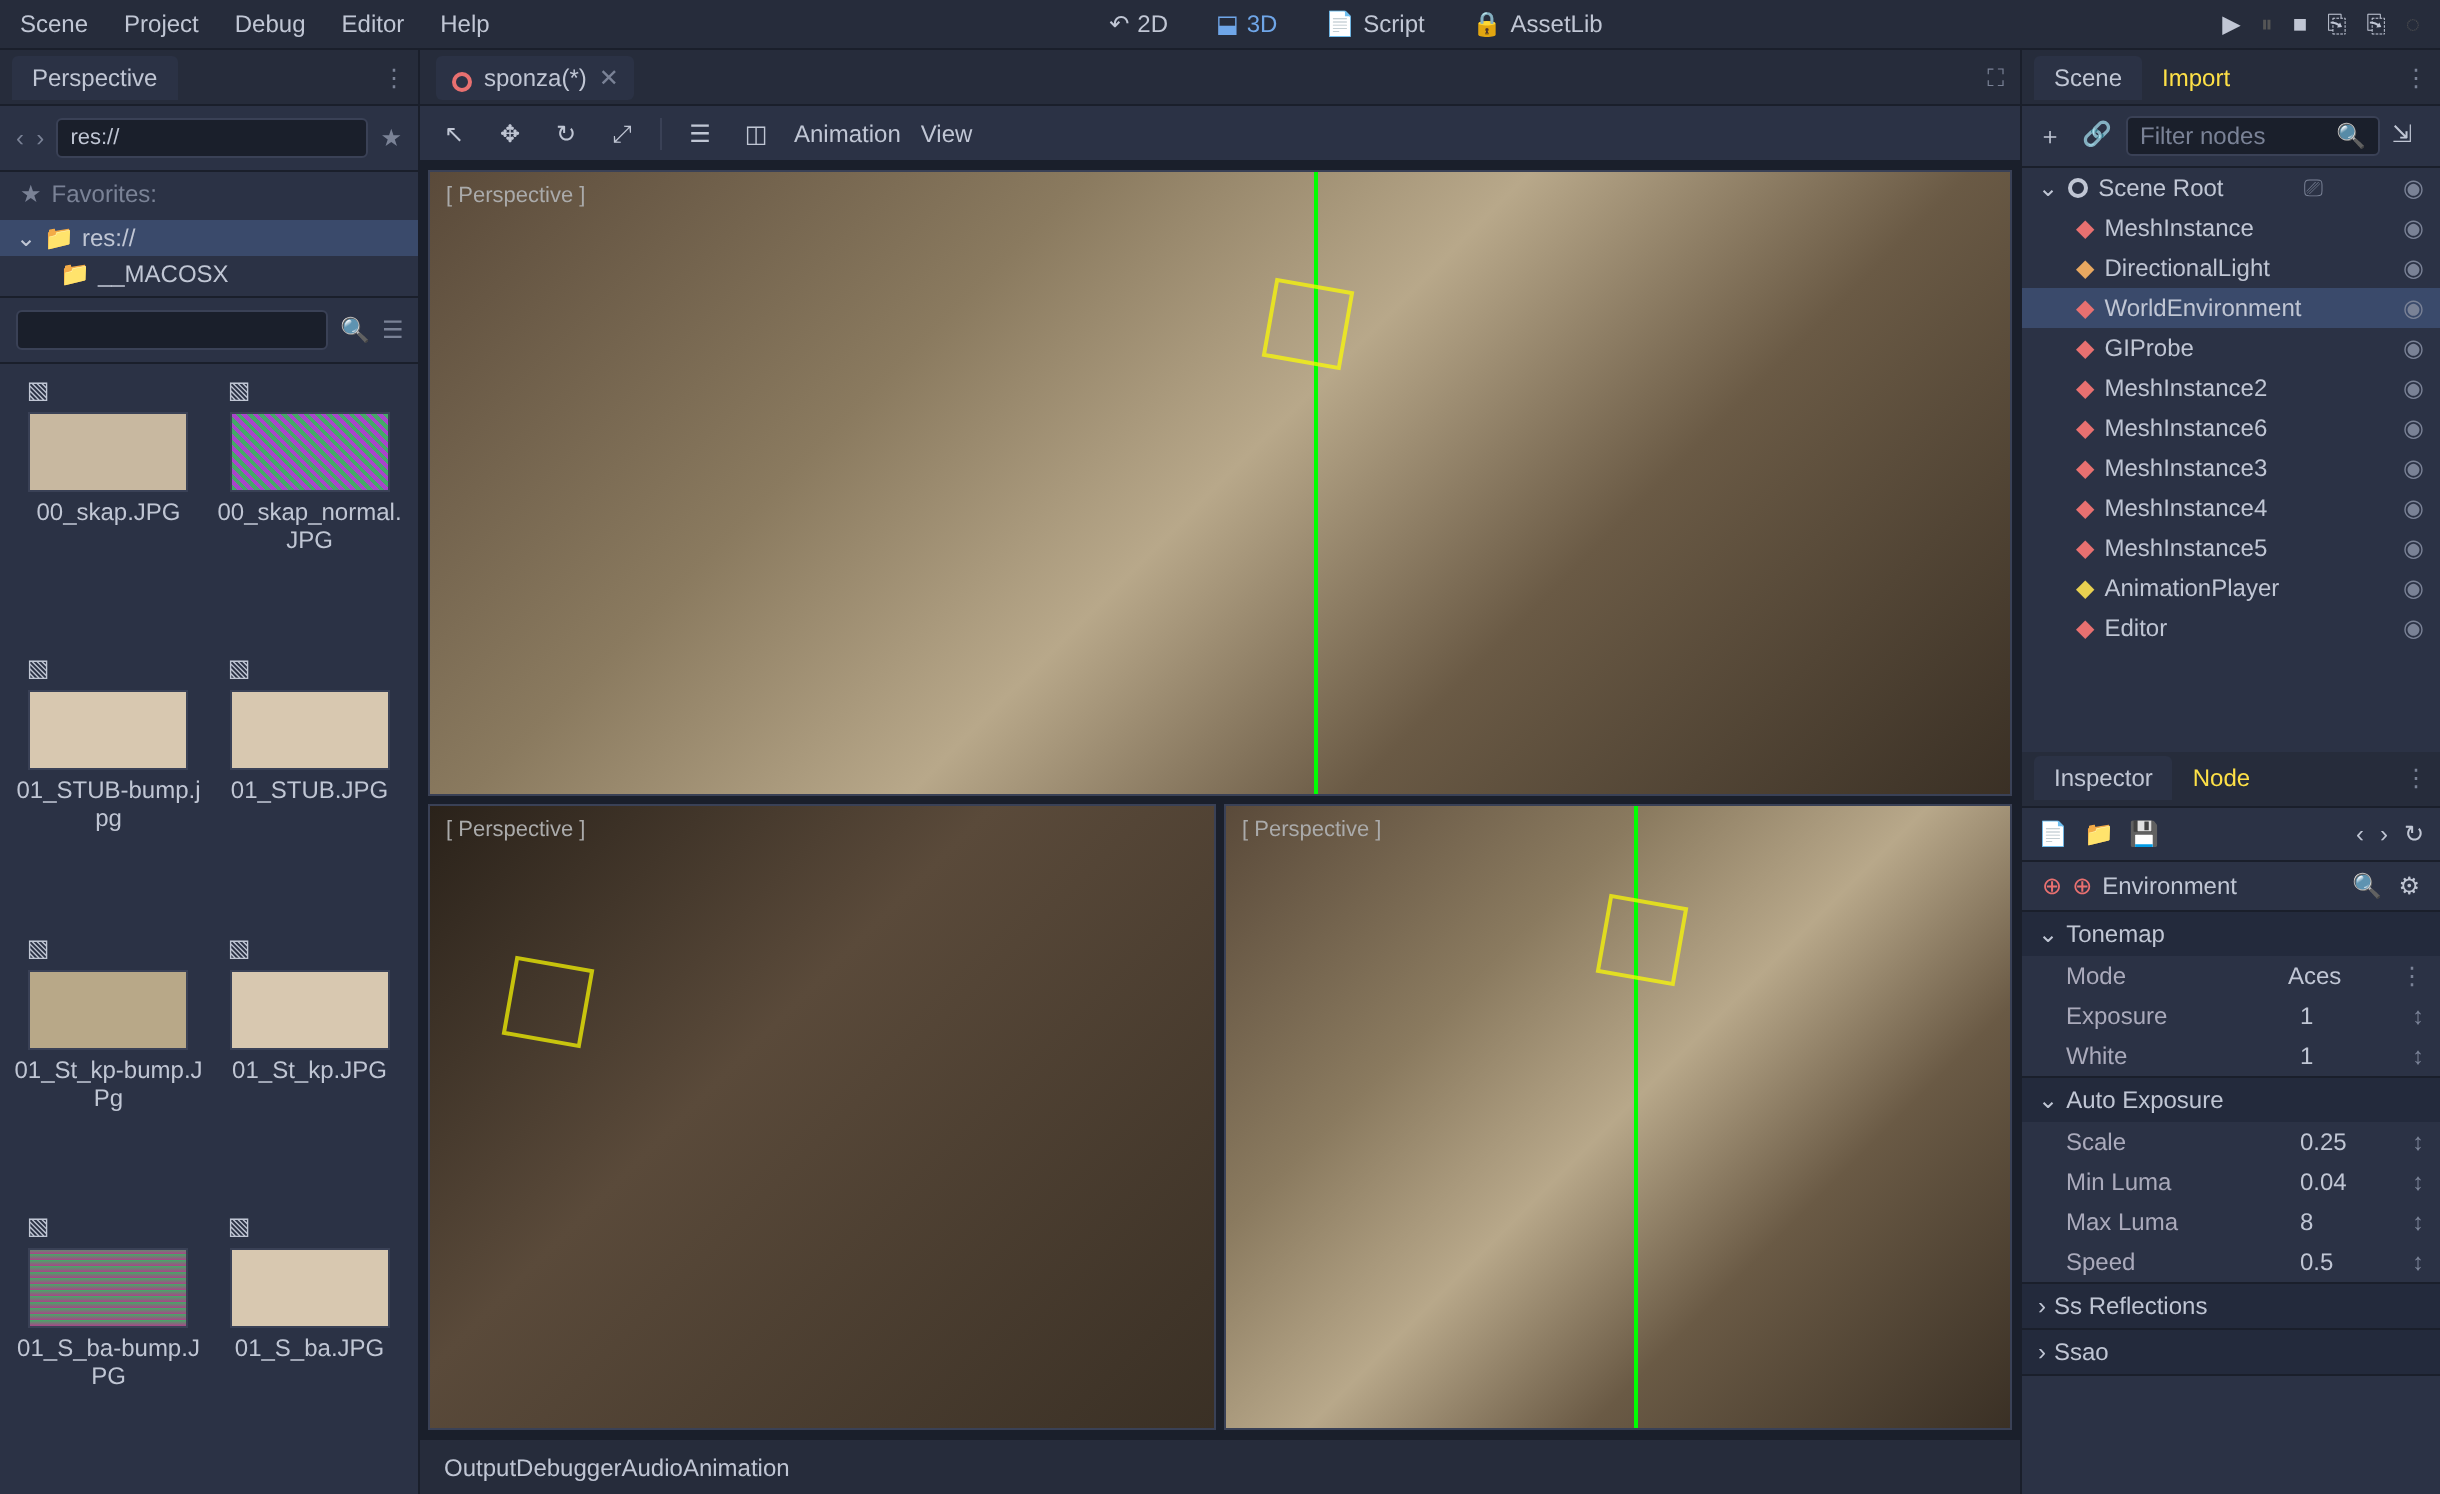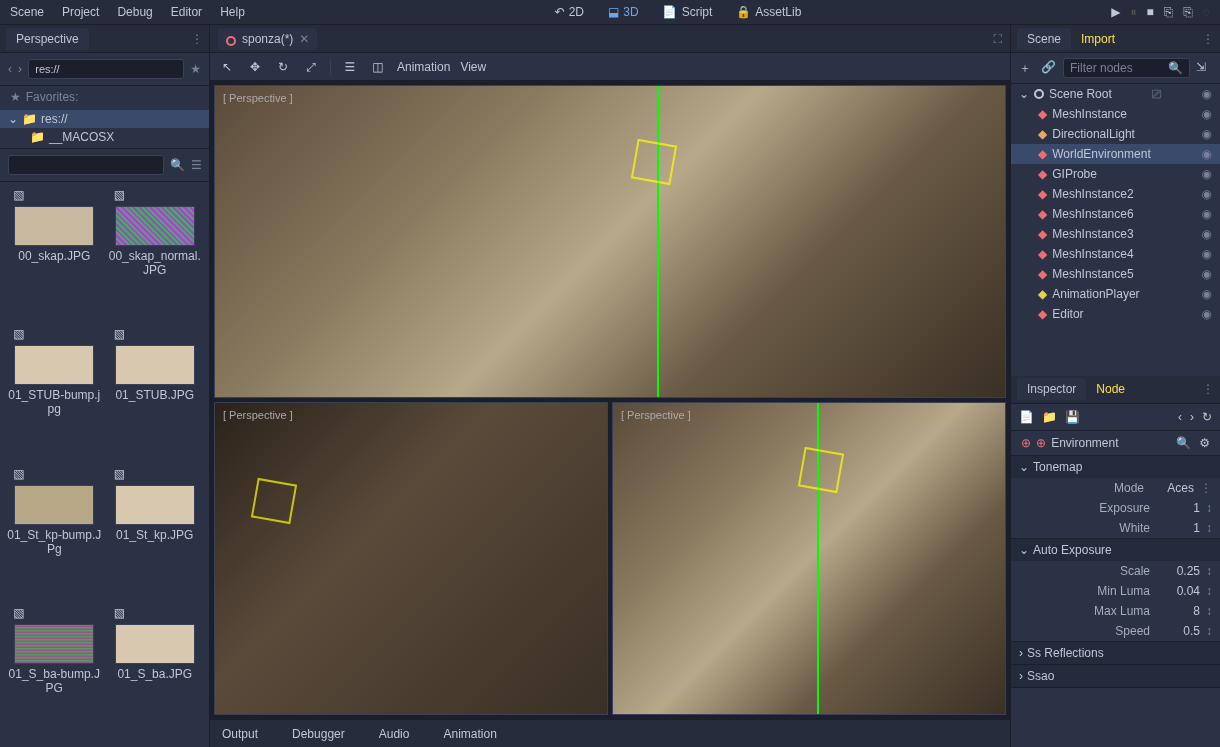--- a/index.html
+++ b/index.html
@@ -39,37 +39,37 @@
 .toolbar .tb { width:18px; height:18px; color:#c0c6d4; cursor:pointer; display:flex; align-items:center; justify-content:center; }
 .toolbar .sep { width:1px; height:16px; background:#3a4156; }
 .viewports { flex:1; display:grid; grid-template-rows:1fr 1fr; gap:4px; background:#1a1f2b; padding:4px; }
 .vp-row { display:grid; gap:4px; }
 .vp-row.top { grid-template-columns:1fr; }
 .vp-row.bot { grid-template-columns:1fr 1fr; }
 .vp { background:linear-gradient(135deg,#5a4a3a 0%,#8a7a5f 30%,#b8a88a 50%,#6a5a45 70%,#3a3025 100%); position:relative; border:1px solid #3a4156; }
 .vp .persp { position:absolute; top:6px; left:8px; color:#aaa; font-size:11px; }
 .vp .gizmo-line { position:absolute; top:0; bottom:0; width:2px; background:#0f0; }
 .vp .gizmo-wf { position:absolute; width:40px; height:40px; border:2px solid #ff0; transform:rotate(10deg); opacity:0.7; }
-.bottom-bar { height:28px; background:#262c3b; display:flex; align-items:center; gap:34px; padding:0 12px; border-top:1px solid #1a1f2b; }
+.bottom-bar { height:28px; background:#262c3b; display:flex; align-items:center; gap:0; padding:0 12px; border-top:1px solid #1a1f2b; }
 .bottom-bar .bi { color:#c0c6d4; cursor:pointer; }
 .scene-toolbar { display:flex; align-items:center; gap:6px; padding:5px 8px; border-bottom:1px solid #1a1f2b; }
 .scene-toolbar .si { width:16px; height:16px; cursor:pointer; }
 .scene-filter { flex:1; background:#1a1f2b; border:1px solid #3a4156; padding:2px 6px; color:#7a8296; font-size:11px; border-radius:3px; display:flex; align-items:center; }
 .scene-tree { flex:1; overflow-y:auto; }
 .st-row { display:flex; align-items:center; gap:5px; padding:3px 8px; cursor:pointer; }
 .st-row.sel { background:#3a4a6b; }
 .st-row .vis { margin-left:auto; color:#7a8296; }
 .st-row .indent1 { width:14px; }
 .insp-toolbar { display:flex; align-items:center; gap:8px; padding:6px 8px; border-bottom:1px solid #1a1f2b; }
 .insp-toolbar .right { margin-left:auto; display:flex; gap:8px; }
 .insp-type { display:flex; align-items:center; gap:5px; padding:5px 10px; border-bottom:1px solid #1a1f2b; }
 .insp-type .right { margin-left:auto; display:flex; gap:8px; }
 .insp-section { border-bottom:1px solid #1a1f2b; }
 .insp-sec-head { padding:4px 8px; background:#232a3c; cursor:pointer; display:flex; align-items:center; gap:4px; }
-.insp-prop { display:flex; align-items:center; padding:3px 8px 3px 22px;text-align:right; }
+.insp-prop { display:flex; align-items:center; padding:3px 8px 3px 22px; }
 .insp-prop .pn { flex:1; color:#aab; }
 .insp-prop .pv { color:#c0c6d4; width:50px; }
 .insp-prop .spin { color:#7a8296; margin-left:6px; cursor:pointer; }
 .chk { width:12px; height:12px; background:#c0c6d4; margin-right:4px; display:inline-block; }
 </style>
 </head>
 <body>
 
 <div class="menubar">
   <span class="mi">Scene</span>

